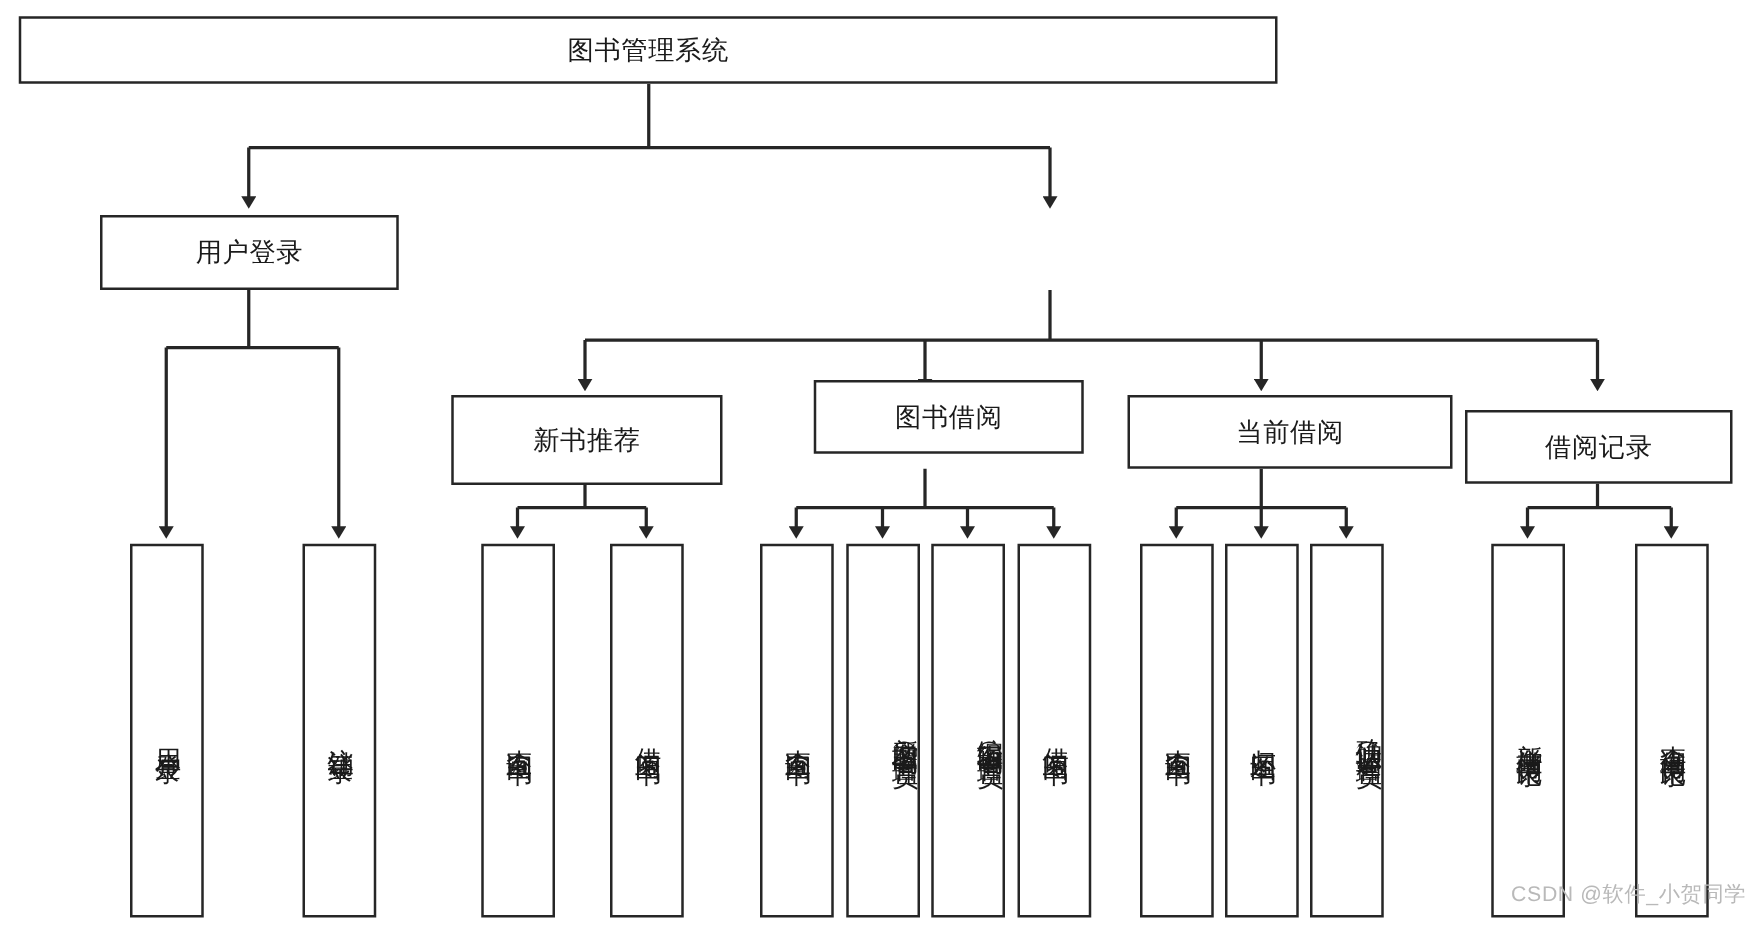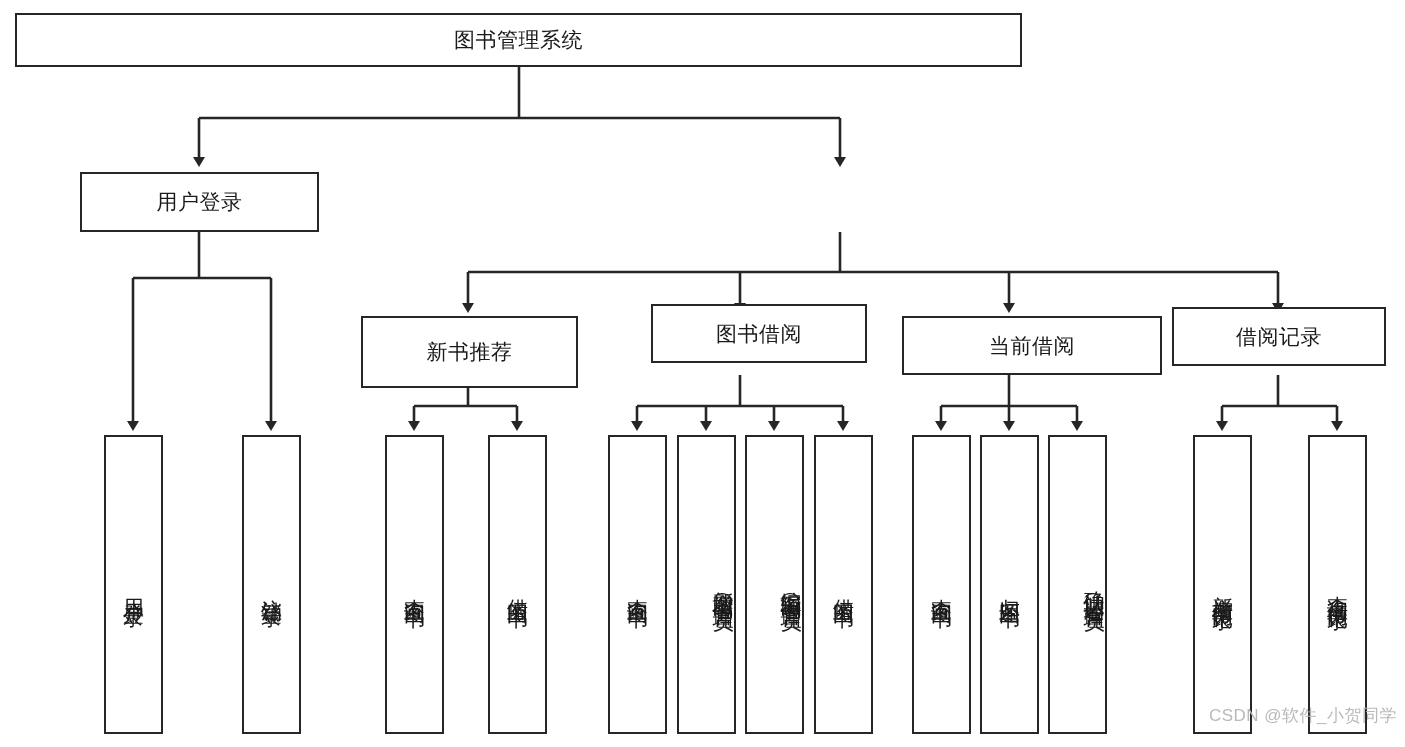--- a/index.html
+++ b/index.html
@@ -140,21 +140,21 @@
   </div>
 
   <div class="node h" style="left:633px; top:304px; width:216px; height:59px;margin-left:18px;">
     <span class="node-label">图书借阅</span>
   </div>
 
   <div class="node h" style="left:902px; top:316px; width:260px; height:59px;align-items:center;">
     <span class="node-label">当前借阅</span>
   </div>
 
-  <div class="node h" style="left:1172px; top:307px; width:214px; height:59px;">
+  <div class="node h" style="left:1172px; top:328px; width:214px; height:59px;">
     <span class="node-label">借阅记录</span>
   </div>
 
   <div class="node v mid" style="left:104px; top:435px; width:59px; height:299px;">
     <span class="node-label">用户登录</span>
   </div>
 
   <div class="node v mid" style="left:242px; top:435px; width:59px; height:299px;">
     <span class="node-label">注销登录</span>
   </div>

